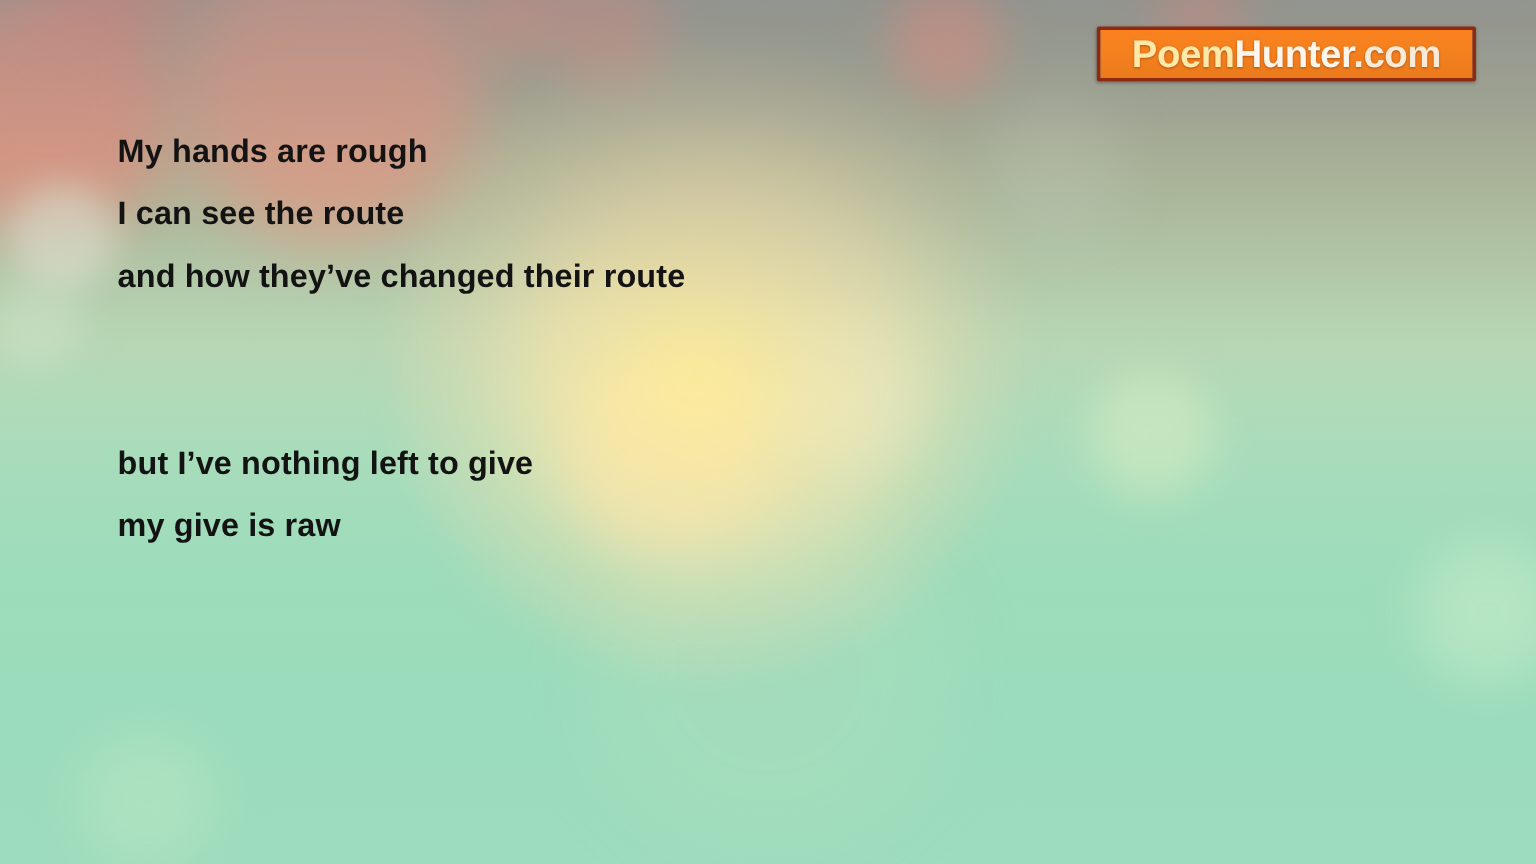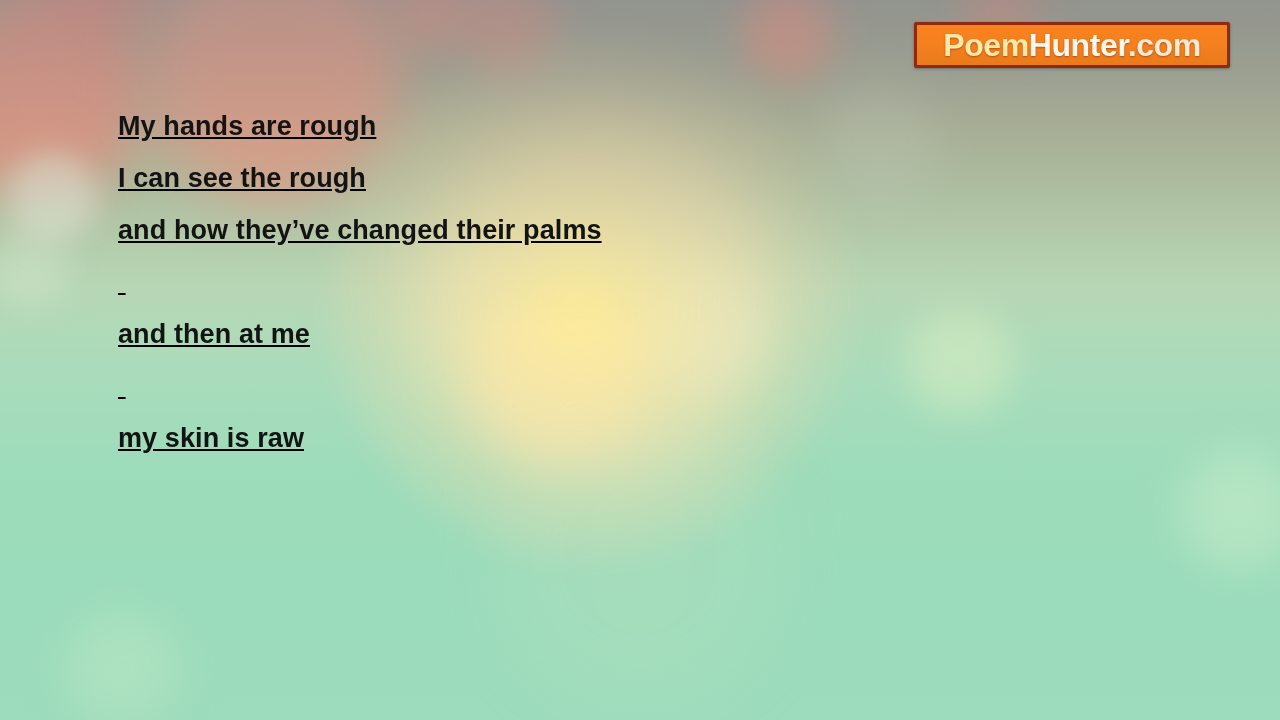--- a/index.html
+++ b/index.html
@@ -87,24 +87,23 @@
     white-space: nowrap;
     text-shadow: 0 1px 2px rgba(120,45,10,0.55);
   }
   .logo-poem { color: #ffe9a8; }
   .logo-hunter { color: #fdf6ec; }
   .logo-dotcom { color: #f7ead6; }
 
   
   #poem {
     position: absolute;
-    left: 118px;
+    left: 98px;
     top: 100px;
     width: 950px;
-    text-decoration: underline;
   }
   .poem-line {
     font-family: "Liberation Sans", sans-serif;
     font-size: 27px;
     font-weight: bold;
     color: #131313;
     line-height: 52px;
     height: 52px;
     letter-spacing: 0.1px;
     white-space: pre;
@@ -140,21 +139,21 @@
     </div>
   <div class="glow-center"></div>
   <div class="bg-top-tint"></div>
 
   <div id="logo-badge">
     <span id="logo-text"><span class="logo-poem">Poem</span><span class="logo-hunter">Hunter</span><span class="logo-dotcom">.com</span></span>
   </div>
 
   <div id="poem">
       <div class="poem-line">My hands are rough</div>
-      <div class="poem-line">I can see the rough</div>
-      <div class="poem-line">and how they’ve changed their palms</div>
+      <div class="poem-line">I can see the route</div>
+      <div class="poem-line">and how they’ve changed their route</div>
       <div class="poem-line blank">&nbsp;</div>
-      <div class="poem-line">and then at me</div>
       <div class="poem-line blank">&nbsp;</div>
-      <div class="poem-line">my skin is raw</div>
+      <div class="poem-line">but I’ve nothing left to give</div>
+      <div class="poem-line">my give is raw</div>
     </div>
 
 </div>
 
 </body></html>

